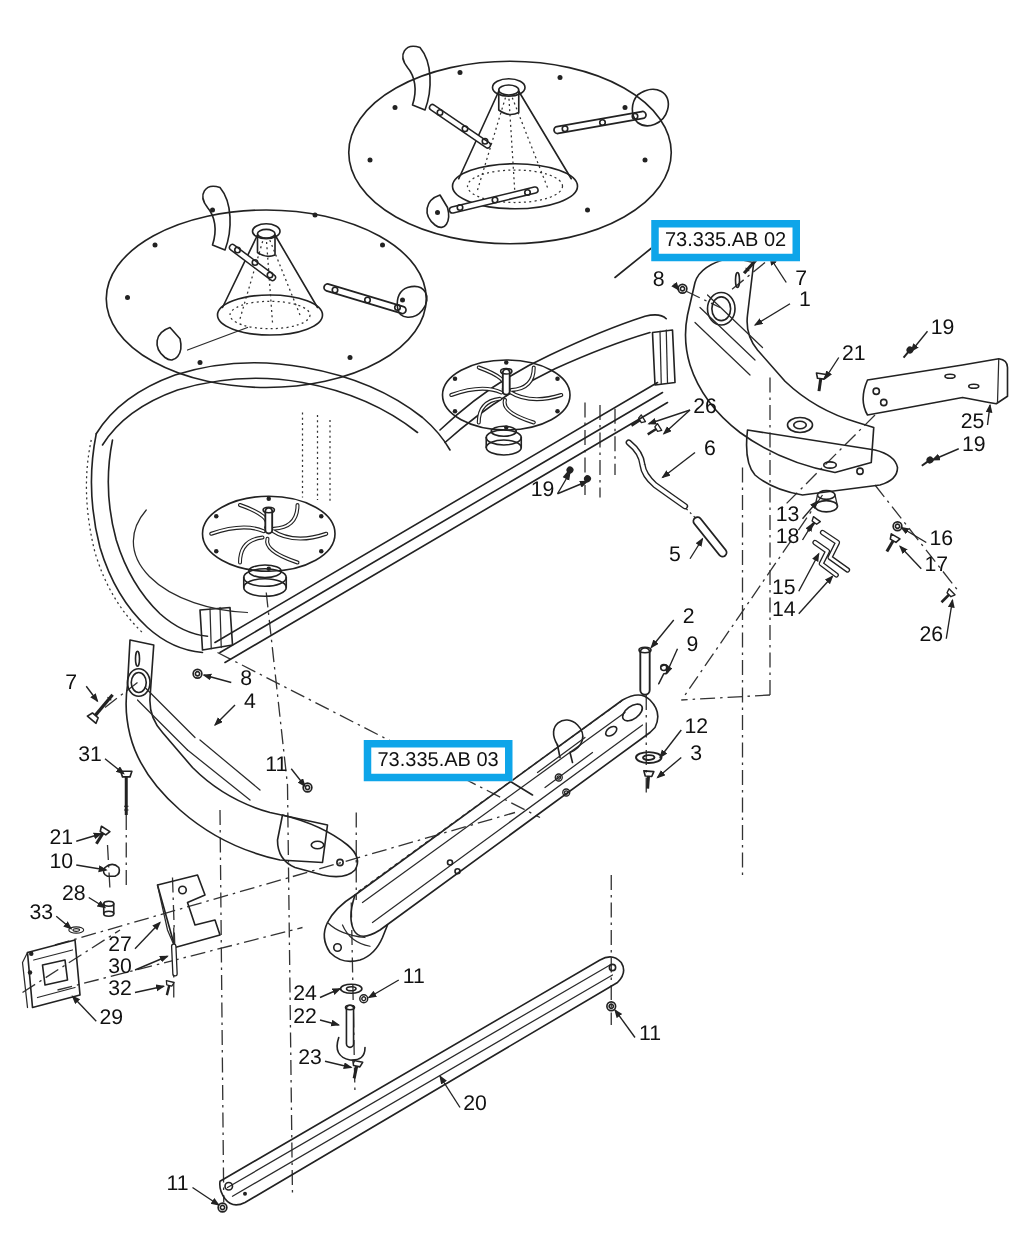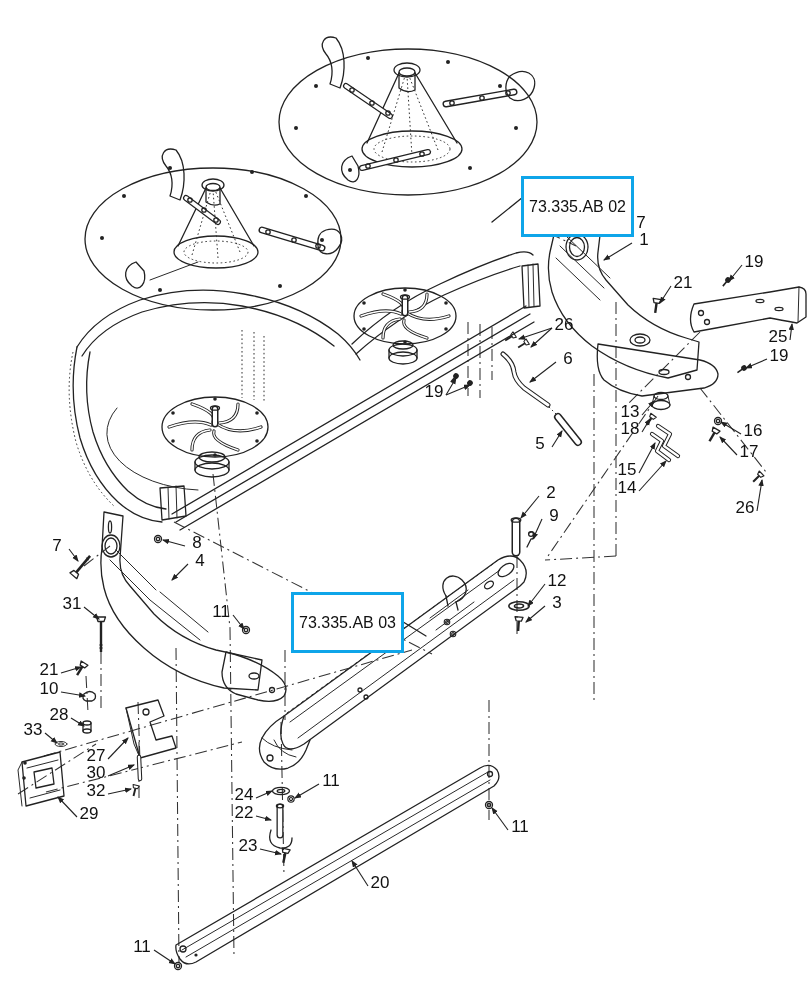--- a/index.html
+++ b/index.html
@@ -9,22 +9,22 @@
   .ln{fill:none;stroke:#222;stroke-width:1.3;stroke-linecap:round;stroke-linejoin:round;}
   .thin{fill:none;stroke:#2a2a2a;stroke-width:1;stroke-linecap:round;}
   .dd{fill:none;stroke:#333;stroke-width:1.05;stroke-dasharray:12 4 2 4;}
   .dot{fill:none;stroke:#333;stroke-width:1;stroke-dasharray:1.6 2.6;}
   .tubeB{fill:none;stroke:#222;stroke-linecap:round;stroke-linejoin:round;}
   .tubeW{fill:none;stroke:#fff;stroke-linecap:round;stroke-linejoin:round;}
   .blk{fill:#222;stroke:none;}
   .leader{fill:none;stroke:#222;stroke-width:1.1;}
   text.callout{font-family:"Liberation Sans", sans-serif;font-size:17px;fill:#111;
                text-anchor:middle;}
-  .refbox{position:absolute;border:3px solid #0ea5e9;background:#fff;color:#111;
-          font-size:16px;line-height:19px;padding:18px 5px;white-space:nowrap;}
+  .refbox{position:absolute;border:6px solid #0ea5e9;background:#fff;color:#111;
+          font-size:16px;line-height:19px;padding:1px 5px;white-space:nowrap;}
 </style>
 </head>
 <body>
 
 <div class="stage">
 
 <svg class="artwork" viewBox="0 0 808 1000">
   <defs>
     <marker id="arw" markerWidth="7" markerHeight="6" refX="5.5" refY="2.5" orient="auto">
       <path d="M0,0 L6.5,2.5 L0,5 Z" fill="#222"></path>

